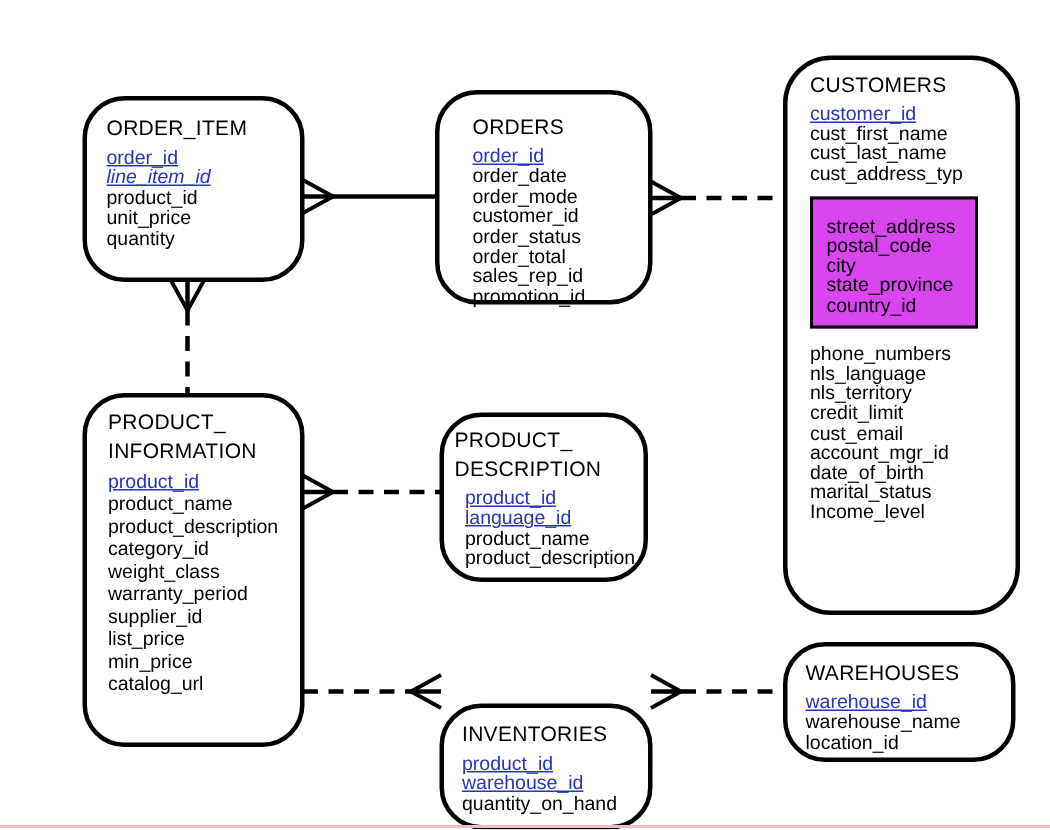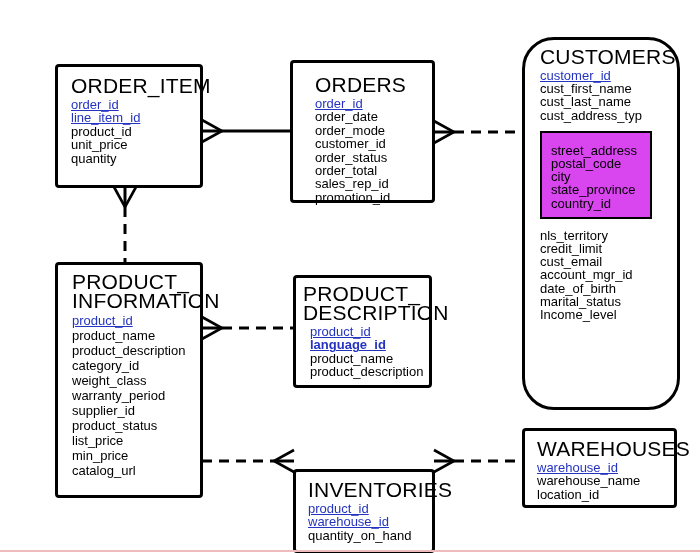--- a/index.html
+++ b/index.html
@@ -3,24 +3,24 @@
 <meta charset="utf-8">
 <style>
   html,body{margin:0;padding:0;background:#ffffff;}
   .canvas{
     position:relative;width:700px;height:553px;background:#ffffff;
     font-family:"Liberation Sans", sans-serif;color:#000;overflow:hidden;
   }
   .rel-svg{position:absolute;left:0;top:0;z-index:1;pointer-events:none;}
   .entity{
     position:absolute;box-sizing:border-box;background:#ffffff;
-    border:3px solid #000;border-radius:4px;z-index:2;
+    border:3px solid #000;border-radius:28px;z-index:2;
   }
   .entity .title{
-    font-size:21px;line-height:19px;letter-spacing:.2px;margin-bottom:3px;
+    font-size:14px;line-height:19px;letter-spacing:.2px;margin-bottom:3px;
     white-space:pre-line;
   }
   .field{font-size:13px;line-height:13.4px;white-space:nowrap;}
   .field.key{color:#2433c0;text-decoration:underline;text-decoration-thickness:1px;}
   #e-order-item{left:55px;top:64px;width:148px;height:124px;padding:9px 6px 0 13px;}
   #e-orders{left:290px;top:60px;width:145px;height:143px;padding:12px 4px 0 22px;}
   #e-customers{left:522px;top:37px;width:158px;height:373px;padding:7px 6px 0 15px;border-radius:32px;}
   #e-customers .field{line-height:13.2px;}
   #e-product-information{left:55px;top:262px;width:148px;height:236px;padding:7px 4px 0 14px;}
   #e-product-information .field{line-height:15px;}
@@ -77,21 +77,21 @@
       <path d="M454 461 H523" stroke-width="3" stroke-dasharray="10 7"></path>
       <path d="M434 461 H454" stroke-width="3"></path>
       <path d="M434 450 L454 461 L434 472" stroke-width="2.6"></path>
     </g>
   </svg>
 
   <div class="entity" id="e-order-item">
     <div class="title">ORDER_ITEM</div>
     <div class="fields">
         <div class="field key" style="color: rgb(36, 51, 192);">order_id</div>
-        <div class="field key" style="color: rgb(36, 51, 192);">line_item_id</div>
+        <div class="field key" style="color: rgb(36, 51, 192); font-style: italic;">line_item_id</div>
         <div class="field">product_id</div>
         <div class="field">unit_price</div>
         <div class="field">quantity</div>
       </div>
   </div>
 
   <div class="entity" id="e-orders">
     <div class="title">ORDERS</div>
     <div class="fields">
         <div class="field key" style="color: rgb(36, 51, 192);">order_id</div>
@@ -114,20 +114,22 @@
         <div class="field">cust_address_typ</div>
       </div>
     <div class="inner-box">
         <div class="field">street_address</div>
         <div class="field">postal_code</div>
         <div class="field">city</div>
         <div class="field">state_province</div>
         <div class="field">country_id</div>
       </div>
     <div class="fields">
+        <div class="field">phone_numbers</div>
+        <div class="field">nls_language</div>
         <div class="field">nls_territory</div>
         <div class="field">credit_limit</div>
         <div class="field">cust_email</div>
         <div class="field">account_mgr_id</div>
         <div class="field">date_of_birth</div>
         <div class="field">marital_status</div>
         <div class="field">Income_level</div>
       </div>
   </div>
 
@@ -135,33 +137,32 @@
     <div class="title">PRODUCT_
 INFORMATION</div>
     <div class="fields">
         <div class="field key" style="color: rgb(36, 51, 192);">product_id</div>
         <div class="field">product_name</div>
         <div class="field">product_description</div>
         <div class="field">category_id</div>
         <div class="field">weight_class</div>
         <div class="field">warranty_period</div>
         <div class="field">supplier_id</div>
-        <div class="field">product_status</div>
         <div class="field">list_price</div>
         <div class="field">min_price</div>
         <div class="field">catalog_url</div>
       </div>
   </div>
 
   <div class="entity" id="e-product-description">
     <div class="title">PRODUCT_
 DESCRIPTION</div>
     <div class="fields">
         <div class="field key" style="color: rgb(36, 51, 192);">product_id</div>
-        <div class="field key" style="color: rgb(36, 51, 192); font-weight: bold;">language_id</div>
+        <div class="field key" style="color: rgb(36, 51, 192);">language_id</div>
         <div class="field">product_name</div>
         <div class="field">product_description</div>
       </div>
   </div>
 
   <div class="entity" id="e-inventories">
     <div class="title">INVENTORIES</div>
     <div class="fields">
         <div class="field key" style="color: rgb(36, 51, 192);">product_id</div>
         <div class="field key" style="color: rgb(36, 51, 192);">warehouse_id</div>

